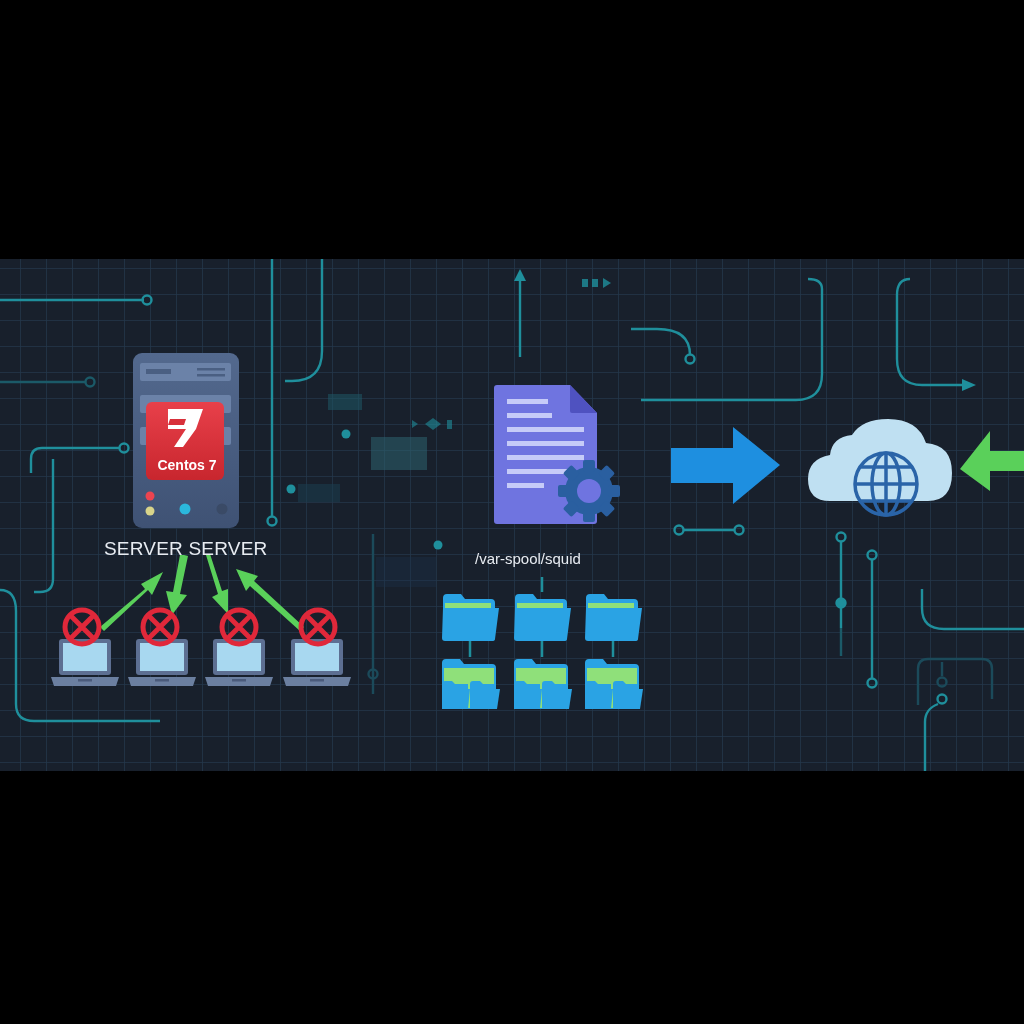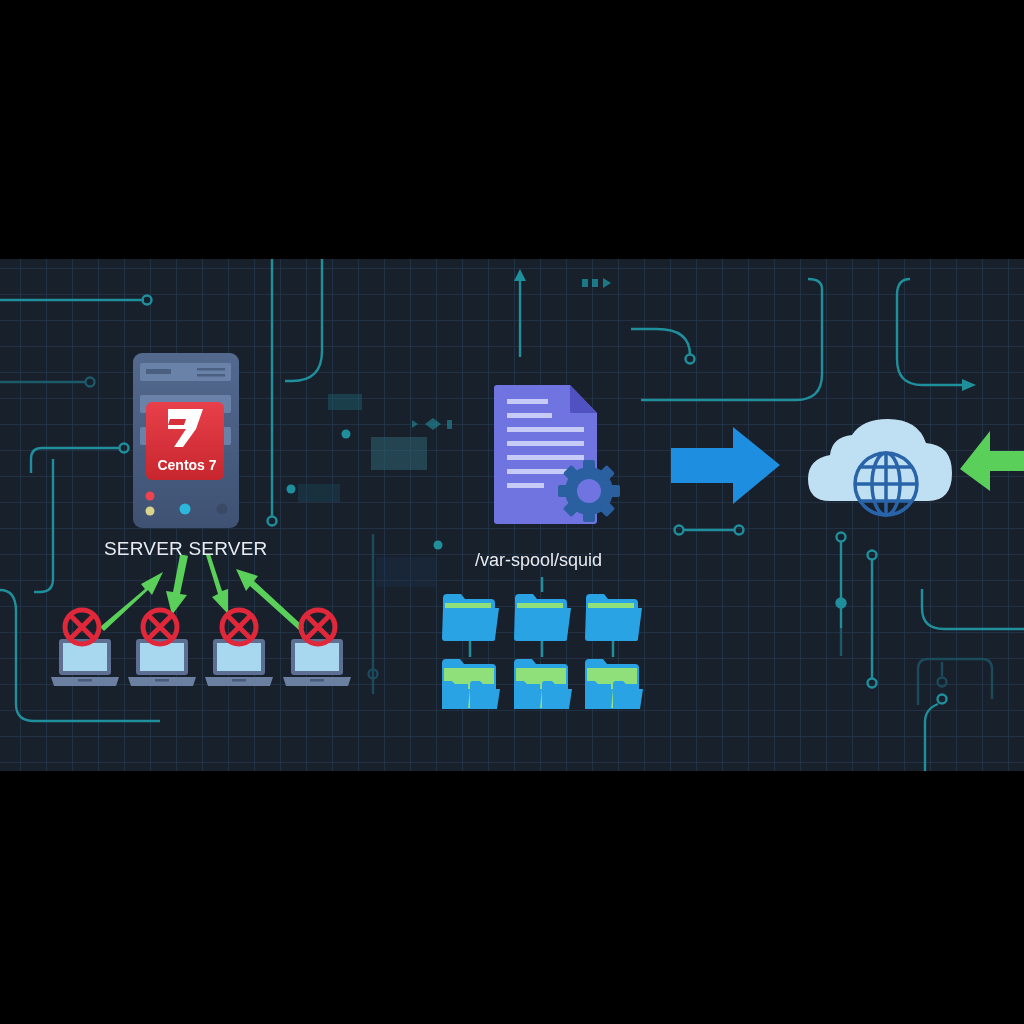--- a/index.html
+++ b/index.html
@@ -1,21 +1,21 @@
 <!DOCTYPE html>
 <html><head>
 <meta charset="utf-8">
 <style>
   html, body { margin: 0; padding: 0; background: #000; }
   body { width: 1024px; height: 1024px; position: relative; overflow: hidden; font-family: "Liberation Sans", sans-serif; }
   #panel { position: absolute; left: 0; top: 259px; width: 1024px; height: 512px; background: #18202c; overflow: hidden; }
   #panel svg.scene { position: absolute; left: 0; top: 0; }
   .label { position: absolute; color: #e8ecf2; font-family: "Liberation Sans", sans-serif; white-space: nowrap; }
   #proxy-label { left: 104px; top: 279px; font-size: 19px; letter-spacing: 0.2px; }
-  #squid-label { left: 475px; top: 291px; font-size: 18px; }
+  #squid-label { left: 475px; top: 291px; font-size: 15px; }
   #centos-label { position: absolute; left: 148px; top: 198px; width: 78px; text-align: center; color: #fff; font-size: 14px; font-weight: bold; font-family: "Liberation Sans", sans-serif; }
 </style>
 </head>
 <body>
 
 <div id="panel">
 <svg class="scene" width="1024" height="512" viewBox="0 0 1024 512" xmlns="http://www.w3.org/2000/svg">
   <defs>
     <pattern id="grid" x="20" y="9" width="26" height="26" patternUnits="userSpaceOnUse">
       <path d="M 26 0 L 0 0 0 26" fill="none" stroke="#23364a" stroke-width="1.6"></path>

